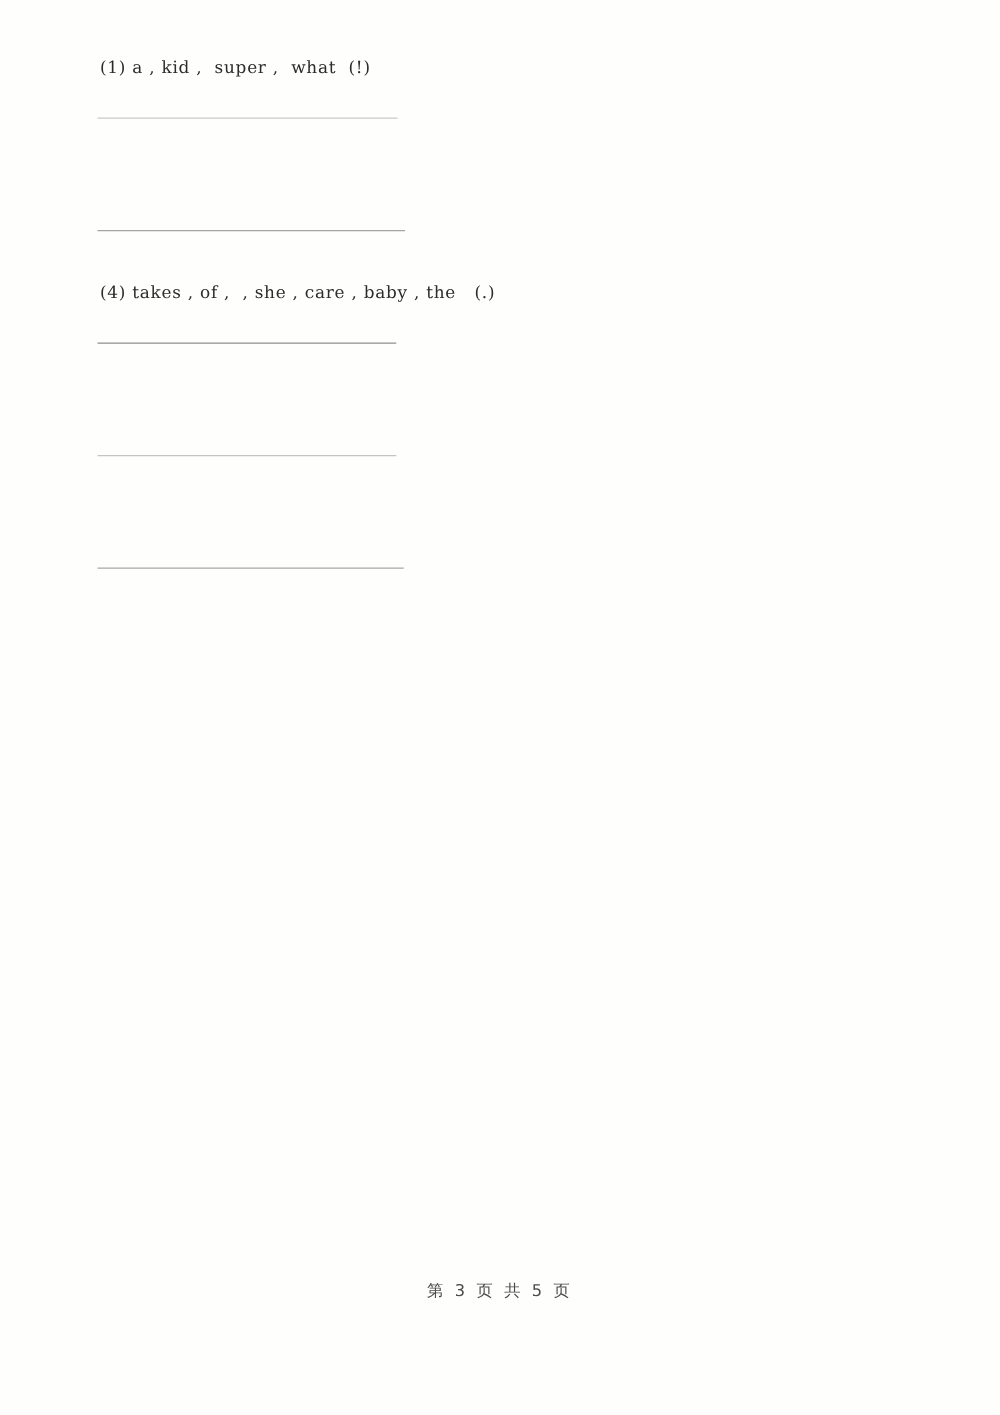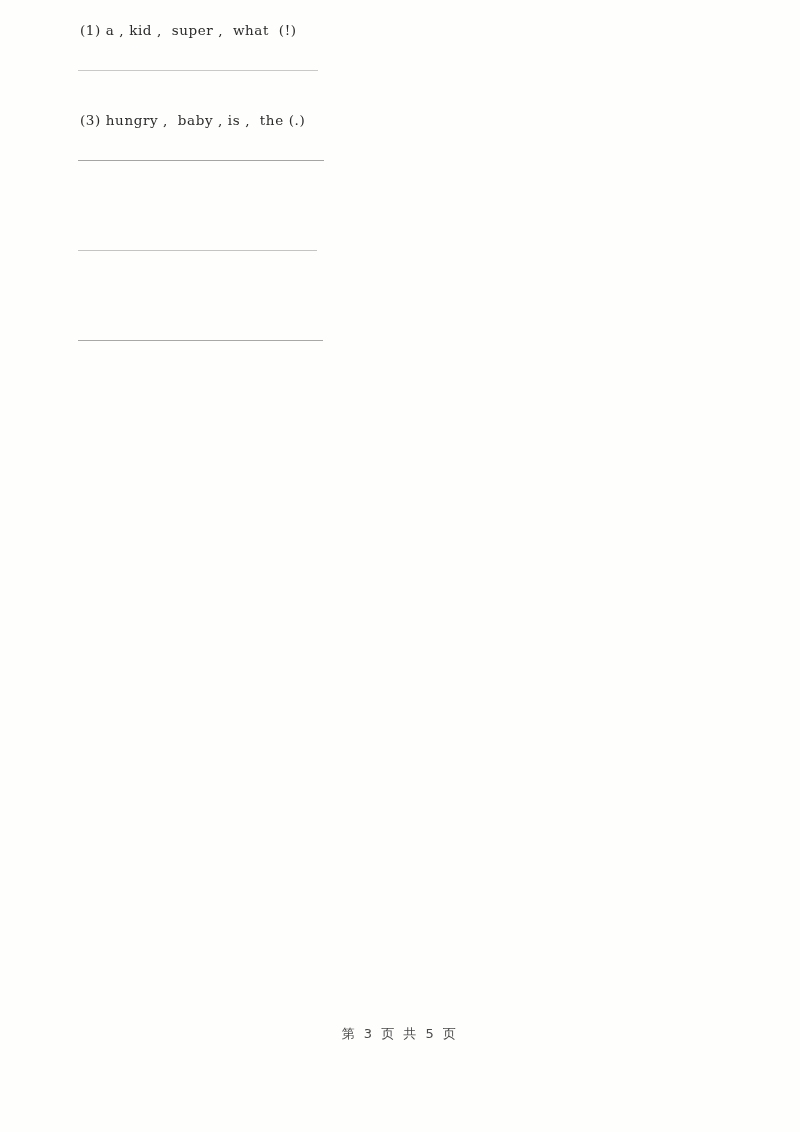--- a/index.html
+++ b/index.html
@@ -21,21 +21,21 @@
     left: 0;
     top: 0;
     width: 800px;
     height: 1132px;
     background: #fefefd;
   }
 
   #content {
     position: absolute;
     left: 0;
-    top: 20px;
+    top: 44px;
     width: 752px;
   }
 
   .exercise-item {
     position: relative;
     height: 90px;
   }
 
   .item-text {
     position: absolute;
@@ -88,24 +88,27 @@
 
   <div id="content">
 
     <div class="exercise-item">
       <div class="item-text">(1) a , kid ,  super ,  what  (!)</div>
       <div class="answer-line w1"></div>
     </div>
 
 
     <div class="exercise-item">
-      <div class="item-text">(3) hungry ,  baby , is ,  the (.)</div>
       <div class="answer-line w3"></div>
     </div>
 
+    <div class="exercise-item">
+      <div class="item-text">(4) takes , of ,  , she , care , baby , the   (.)</div>
+      <div class="answer-line w4"></div>
+    </div>
 
     <div class="exercise-item">
       <div class="answer-line w5"></div>
     </div>
 
     <div class="exercise-item">
       <div class="answer-line w6"></div>
     </div>
 
 

